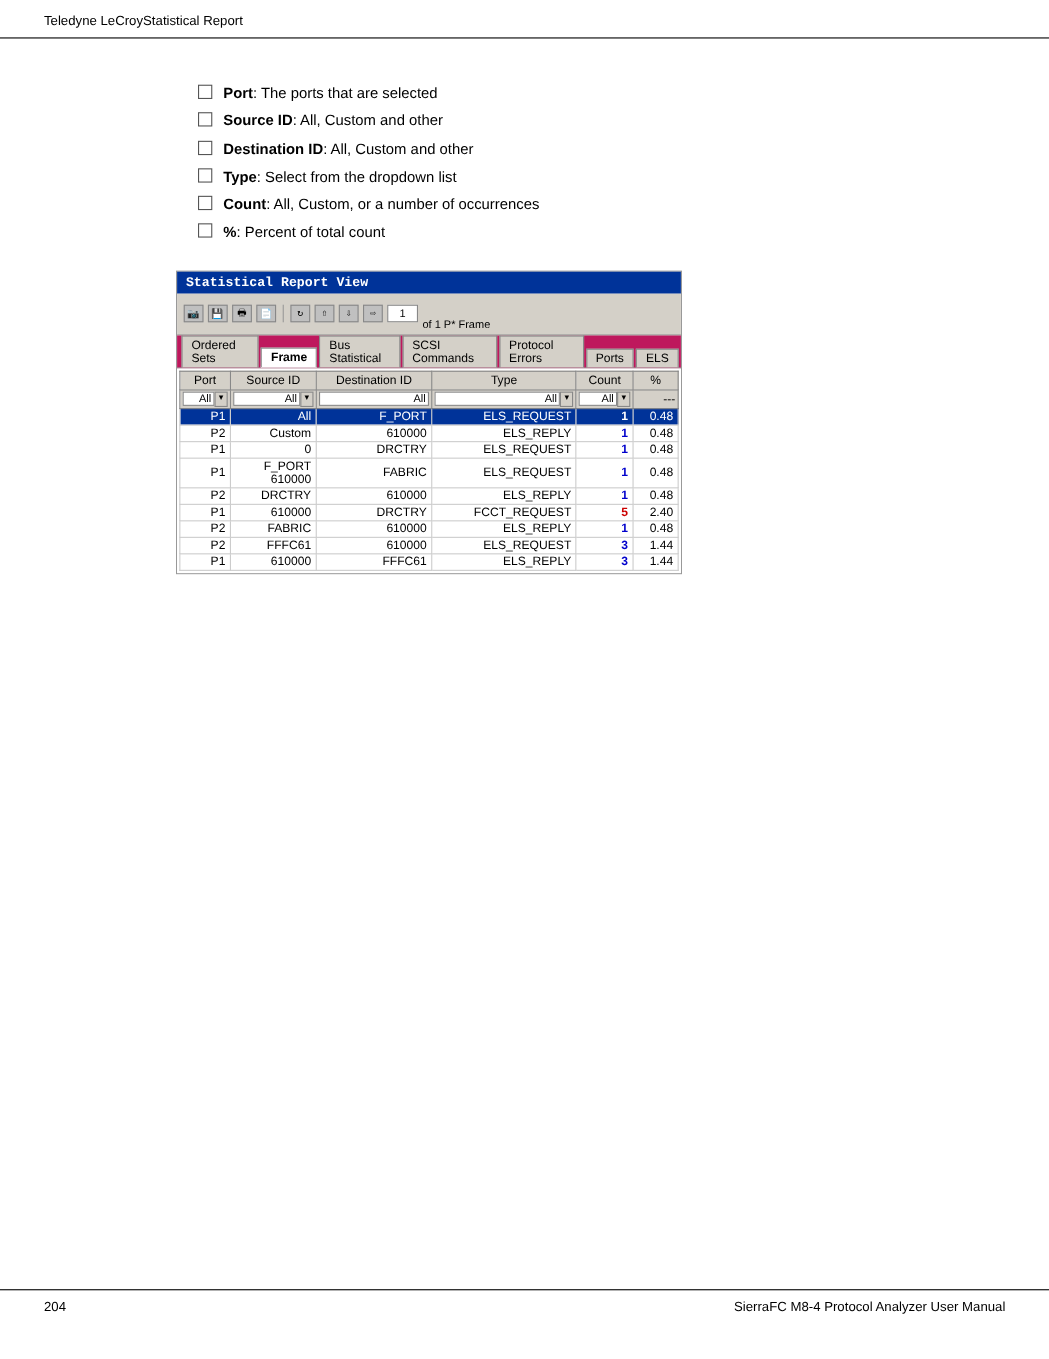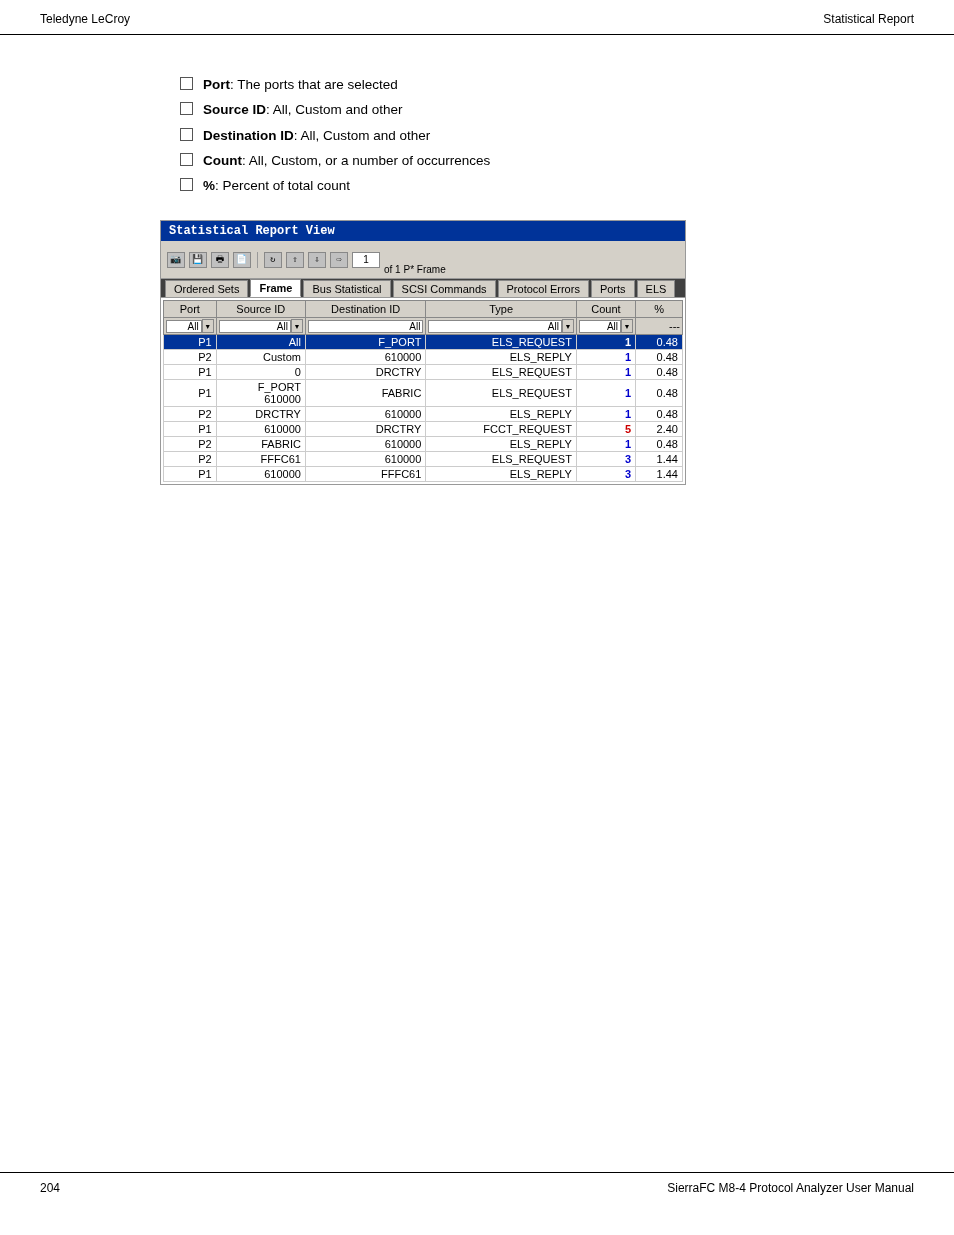--- a/index.html
+++ b/index.html
@@ -10,21 +10,21 @@
       background: #fff;
       color: #000;
       width: 954px;
       min-height: 1235px;
       position: relative;
     }
 
     
     .page-header {
       display: flex;
-      justify-content: space-between;
+      justify-content: flex-start;
       padding: 12px 40px 8px 40px;
       border-bottom: 1px solid #000;
       font-size: 12px;
     }
 
     
     .page-footer {
       display: flex;
       justify-content: space-between;
       padding: 8px 40px;
@@ -77,21 +77,21 @@
       background: #fff;
     }
 
     .bullet-list li strong {
       font-weight: bold;
     }
 
     
     .screenshot-container {
       border: 1px solid #999;
-      width: 526px;
+      width: 460px;
       margin-left: 0;
       font-family: 'Courier New', monospace;
       font-size: 11px;
     }
 
     .screenshot-title-bar {
       background: #003399;
       color: #fff;
       padding: 3px 8px;
       font-size: 12px;
@@ -137,21 +137,21 @@
 
     .toolbar-nav-label {
       font-size: 10px;
       color: #000;
       font-family: Arial, sans-serif;
       margin-top: 20px;
     }
 
     
     .tabs-bar {
-      background: #404040;
+      background: #be185d;
       display: flex;
       align-items: flex-end;
       padding-left: 4px;
       border-bottom: 1px solid #999;
     }
 
     .tab {
       padding: 2px 8px;
       font-size: 11px;
       font-family: Arial, sans-serif;
@@ -247,20 +247,24 @@
       <span class="checkbox-icon"></span>
       <span><strong>Port</strong>: The ports that are selected</span>
     </li>
     <li>
       <span class="checkbox-icon"></span>
       <span><strong>Source ID</strong>: All, Custom and other</span>
     </li>
     <li>
       <span class="checkbox-icon"></span>
       <span><strong>Destination ID</strong>: All, Custom and other</span>
+    </li>
+    <li>
+      <span class="checkbox-icon"></span>
+      <span><strong>Type</strong>: Select from the dropdown list</span>
     </li>
     <li>
       <span class="checkbox-icon"></span>
       <span><strong>Count</strong>: All, Custom, or a number of occurrences</span>
     </li>
     <li>
       <span class="checkbox-icon"></span>
       <span><strong>%</strong>: Percent of total count</span>
     </li>
   </ul>

